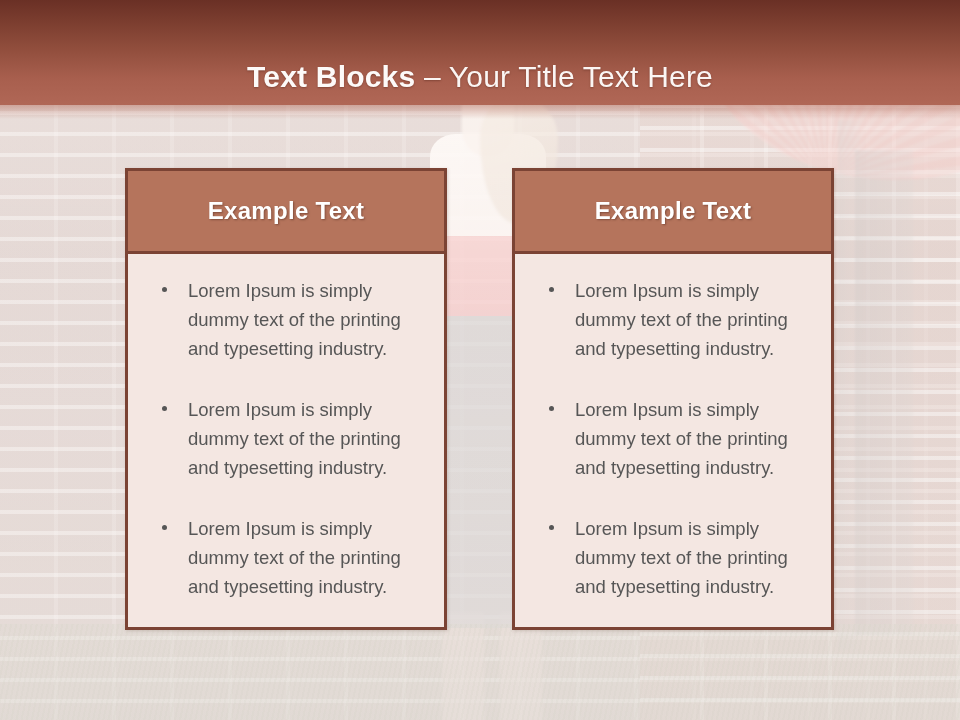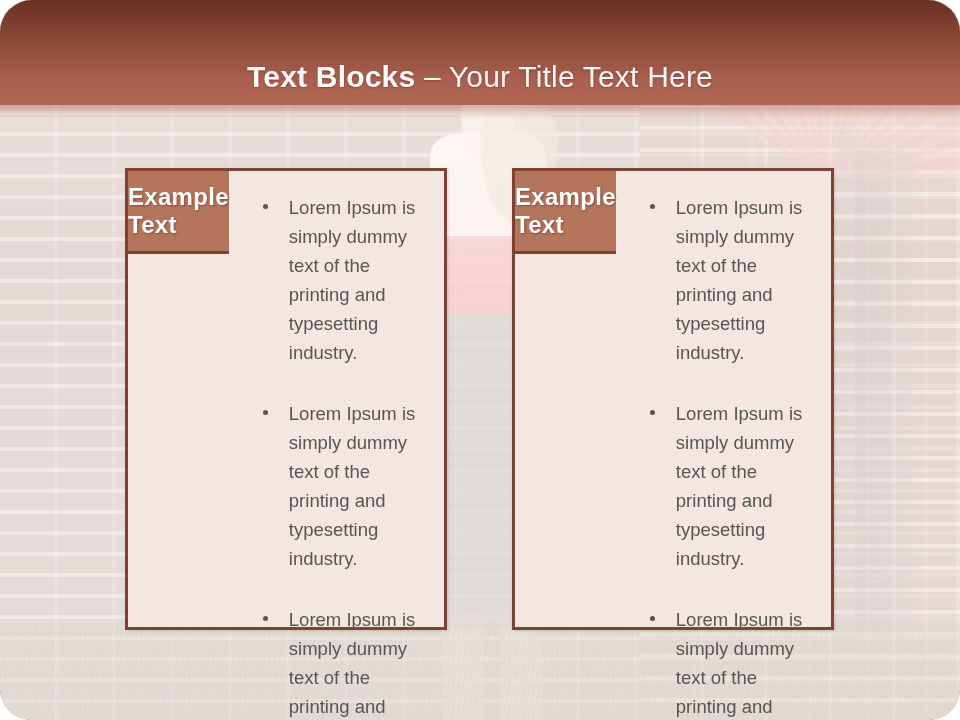--- a/index.html
+++ b/index.html
@@ -10,21 +10,20 @@
   body {
     font-family: "Liberation Sans", sans-serif;
   }
 
   #slide {
     position: relative;
     width: 960px;
     height: 720px;
     overflow: hidden;
     background: #cfc9c6;
-    border-radius: 32px;
   }
 
   
   .bg-photo {
     position: absolute;
     inset: 0;
     overflow: hidden;
   }
   
   .bg-brick {
@@ -196,21 +195,21 @@
     background: linear-gradient(180deg, rgba(176,103,86,0.55), rgba(176,103,86,0));
   }
 
   
   .card {
     position: absolute;
     box-sizing: border-box;
     border: 3px solid #7b4334;
     background: #f4e7e2;
     display: flex;
-    flex-direction: row;
+    flex-direction: column;
     box-shadow: 1px 1px 3px rgba(80,45,35,0.18);
   }
   .card-left  { left: 125px; top: 168px; width: 322px; height: 462px; }
   .card-right { left: 512px; top: 168px; width: 322px; height: 462px; }
 
   .card-header {
     height: 80px;
     flex: 0 0 80px;
     background: #b5745c;
     border-bottom: 3px solid #7b4334;

